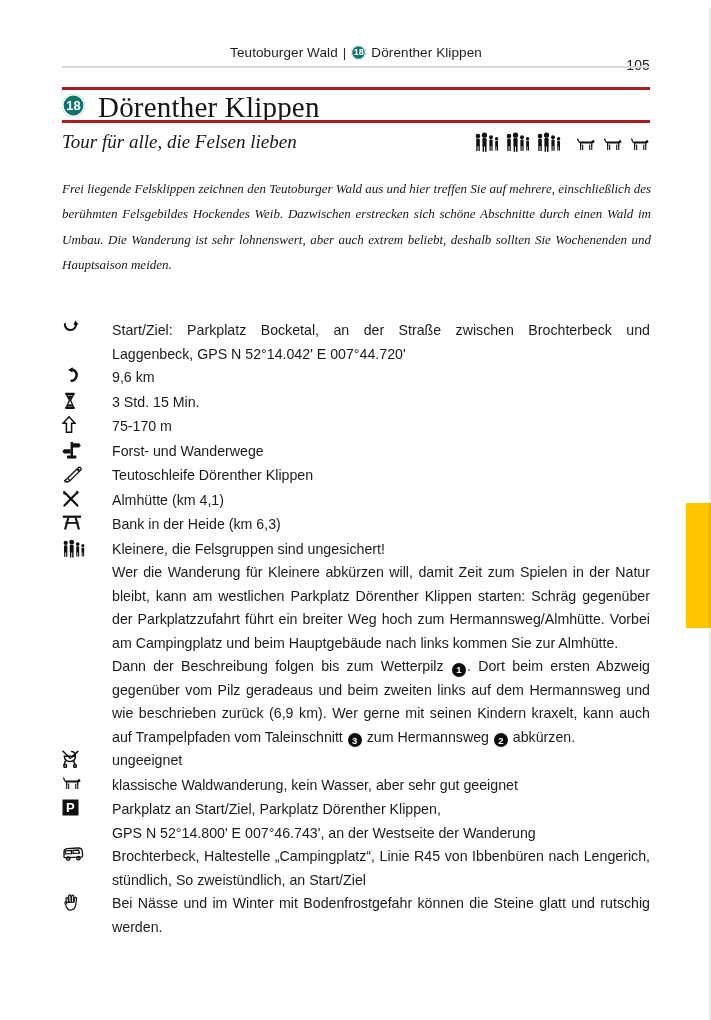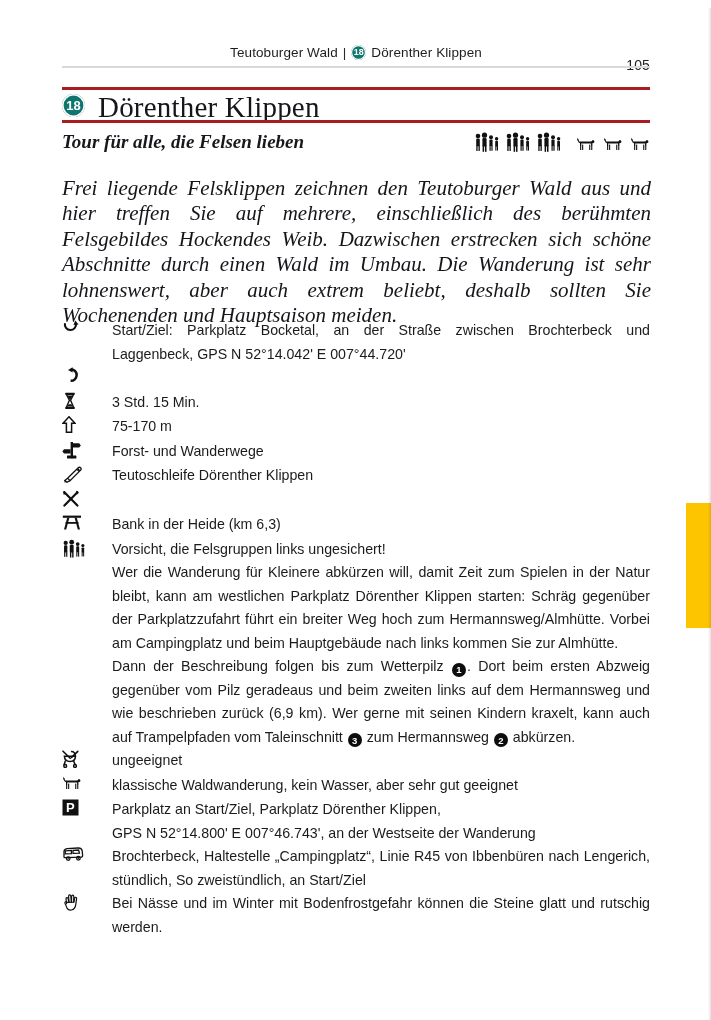--- a/index.html
+++ b/index.html
@@ -120,54 +120,54 @@
     height: 26px;
     display: flex;
     align-items: center;
     justify-content: space-between;
   }
   .subtitle {
     font-family: "Liberation Serif", serif;
     font-style: italic;
     font-size: 19px;
     color: #17181c;
-    font-weight: bold;
   }
   .ratings { display: flex; align-items: flex-end; gap: 0px; }
   .rating-group { display: flex; align-items: flex-end; }
   .rating-fam { margin-right: 5px; }
   .rating-dog { margin-right: 7px; }
   .ratings .gap { width: 9px; }
 
   
   .intro {
     position: absolute;
     left: 62px;
     top: 168px;
     width: 589px;
     font-family: "Liberation Serif", serif;
     font-style: italic;
-    font-size: 21px;
+    font-size: 13px;
     line-height: 25.4px;
     color: #15161a;
     text-align: justify;
     text-justify: inter-word;
   }
 
   
   .infolist {
     position: absolute;
     left: 62px;
     top: 311px;
     width: 589px;
   }
   .inforow {
     display: flex;
     align-items: flex-start;
     margin-bottom: 0px;
+    justify-content: center;
   }
   .ico-cell {
     width: 50px;
     flex: none;
     display: flex;
     align-items: flex-start;
     justify-content: flex-start;
     padding-top: 1px;
     height: 23.5px;
   }
@@ -366,20 +366,21 @@
       <div class="txt-cell">Start/Ziel: Parkplatz Bocketal, an der Straße zwischen Brochterbeck und Laggenbeck, GPS N 52°14.042' E 007°44.720'</div>
     </div>
 
     <div class="inforow">
       <div class="ico-cell">
         <svg width="17" height="17" viewBox="0 0 17 17">
           <path d="M9 3.4 A 4.6 4.6 0 1 1 8.6 12.6 L8.6 15.0 A 7.0 7.0 0 1 0 9.2 1.0 Z" fill="#111"></path>
           <path d="M10.6 0.2 L6.0 3.0 L10.6 5.6 Z" fill="#111"></path>
         </svg>
       </div>
+      <div class="txt-cell nojust">9,6 km</div>
     </div>
 
     <div class="inforow">
       <div class="ico-cell">
         <svg width="17" height="18" viewBox="0 0 17 18">
             <g fill="#111">
           <rect x="3.2" y="0.8" width="9.6" height="1.6" rx=".4"></rect>
           <rect x="3.2" y="15.2" width="9.6" height="1.8" rx=".4"></rect>
           <path d="M4.4 2.4 L11.6 2.4 L8.6 8.3 L11.6 15.2 L4.4 15.2 L7.4 8.3 Z" fill="none" stroke="#111" stroke-width="1.4"></path>
           <path d="M5.3 3.5 L10.7 3.5 L8.0 8.0 Z"></path>
@@ -434,20 +435,21 @@
             <g stroke="#111" stroke-width="2.2" stroke-linecap="round">
           <line x1="2.4" y1="2.2" x2="15.4" y2="15.6"></line>
           <line x1="15.4" y1="2.2" x2="2.4" y2="15.6"></line>
         </g>
         <g fill="#111">
           <path d="M1.4 1.0 L3.0 1.0 L3.0 4.4 L1.4 4.4 Z"></path>
           <path d="M14.0 0.8 Q16.6 0.8 16.4 3.4 L15.0 4.6 Z"></path>
         </g>
         </svg>
       </div>
+      <div class="txt-cell nojust">Almhütte (km 4,1)</div>
     </div>
 
     <div class="inforow">
       <div class="ico-cell">
         <svg width="20" height="16" viewBox="0 0 20 16">
             <g fill="#111">
           <rect x="0.8" y="1.6" width="18.2" height="2.2"></rect>
           <rect x="3.6" y="8.0" width="12.8" height="1.8"></rect>
           <path d="M5.2 3.8 L7.4 3.8 L4.2 15.4 L2.0 15.4 Z"></path>
           <path d="M12.6 3.8 L14.8 3.8 L18.0 15.4 L15.8 15.4 Z"></path>
@@ -474,21 +476,21 @@
               <rect x="15.5" y="13.2" width="1.2" height="5.6"></rect>
               <rect x="17.4" y="13.2" width="1.2" height="5.6"></rect>
           <circle cx="22.6" cy="6.8" r="1.7"></circle>
               <rect x="21.2" y="8.8" width="2.8" height="5.6" rx=".9"></rect>
               <rect x="21.3" y="13.6" width="1.1" height="5"></rect>
               <rect x="22.9" y="13.6" width="1.1" height="5"></rect>
         </g>
           </svg>
       </div>
       <div class="txt-cell">
-        <div class="nojust">Vorsicht, die Felsgruppen links ungesichert!</div>
+        <div class="nojust">Kleinere, die Felsgruppen sind ungesichert!</div>
         <div>Wer die Wanderung für Kleinere abkürzen will, damit Zeit zum Spielen in der Natur bleibt, kann am westlichen Parkplatz Dörenther Klippen starten: Schräg gegenüber der Parkplatzzufahrt führt ein breiter Weg hoch zum Hermannsweg/Almhütte. Vorbei am Campingplatz und beim Hauptgebäude nach links kommen Sie zur Almhütte.</div>
         <div><span>Dann der Beschreibung folgen bis zum Wetterpilz</span> <span class="wp">1</span><span>. Dort beim ersten Abzweig gegenüber vom Pilz geradeaus und beim zweiten links auf dem Hermannsweg und wie beschrieben zurück (6,9 km). Wer gerne mit seinen Kindern kraxelt, kann auch auf Trampelpfaden vom Taleinschnitt</span> <span class="wp">3</span> <span>zum Hermannsweg</span> <span class="wp">2</span> <span>abkürzen.</span></div>
       </div>
     </div>
 
     <div class="inforow">
       <div class="ico-cell">
         <svg width="19" height="18" viewBox="0 0 19 18">
             <g fill="none" stroke="#111" stroke-width="1.5">
           <path d="M2.4 6.2 L13.4 6.2 Q13.4 11.4 8.0 11.4 Q2.6 11.4 2.4 6.2 Z"></path>

